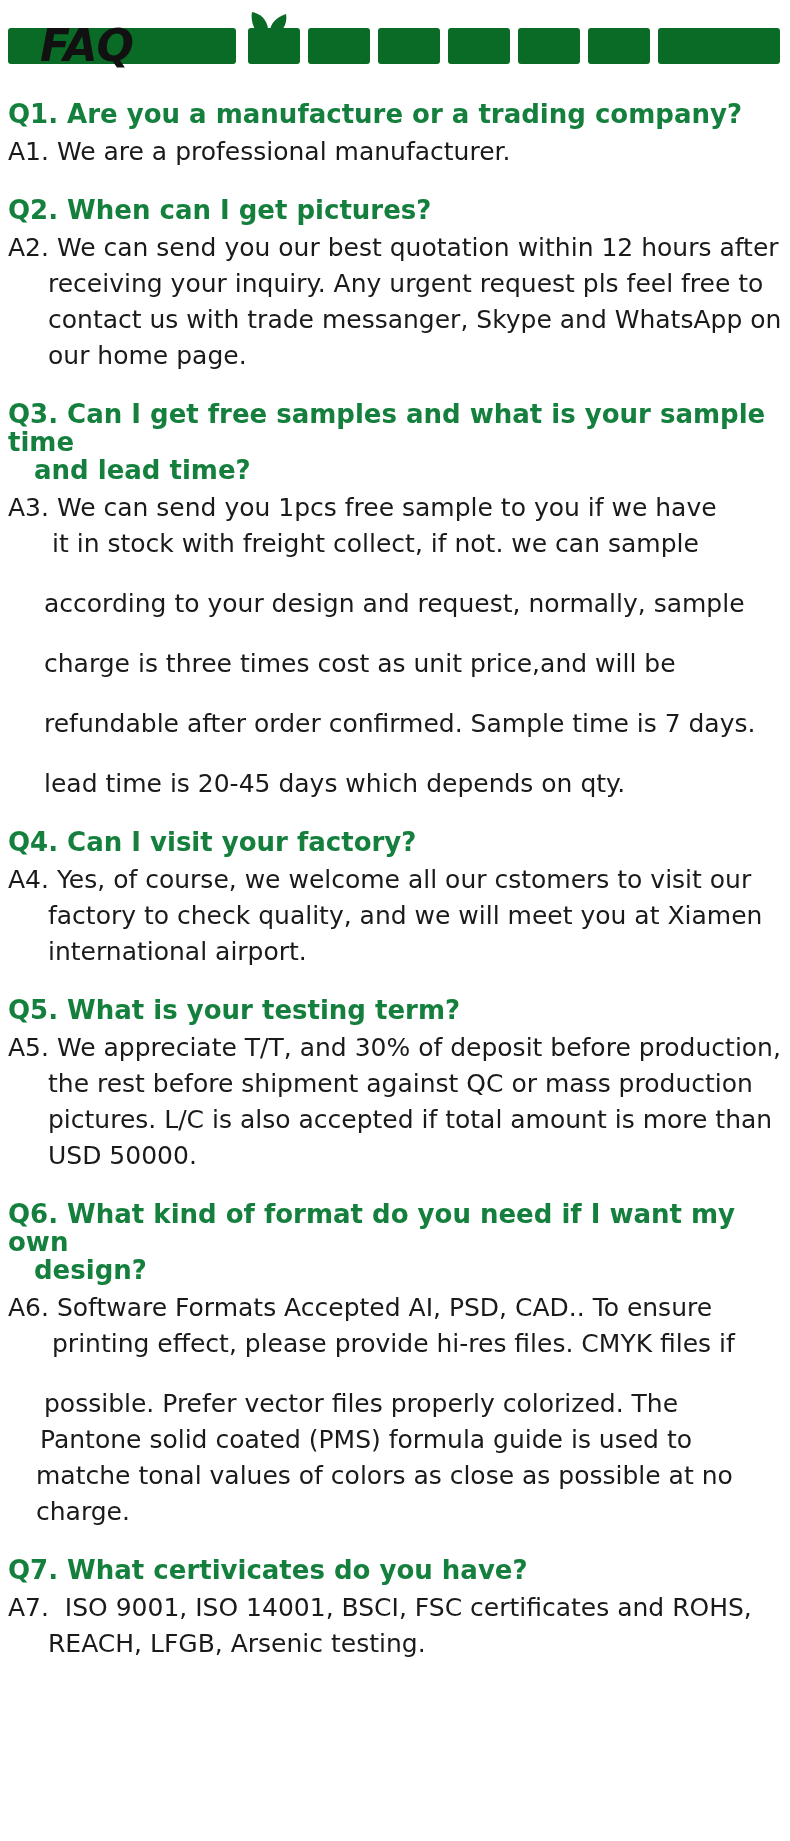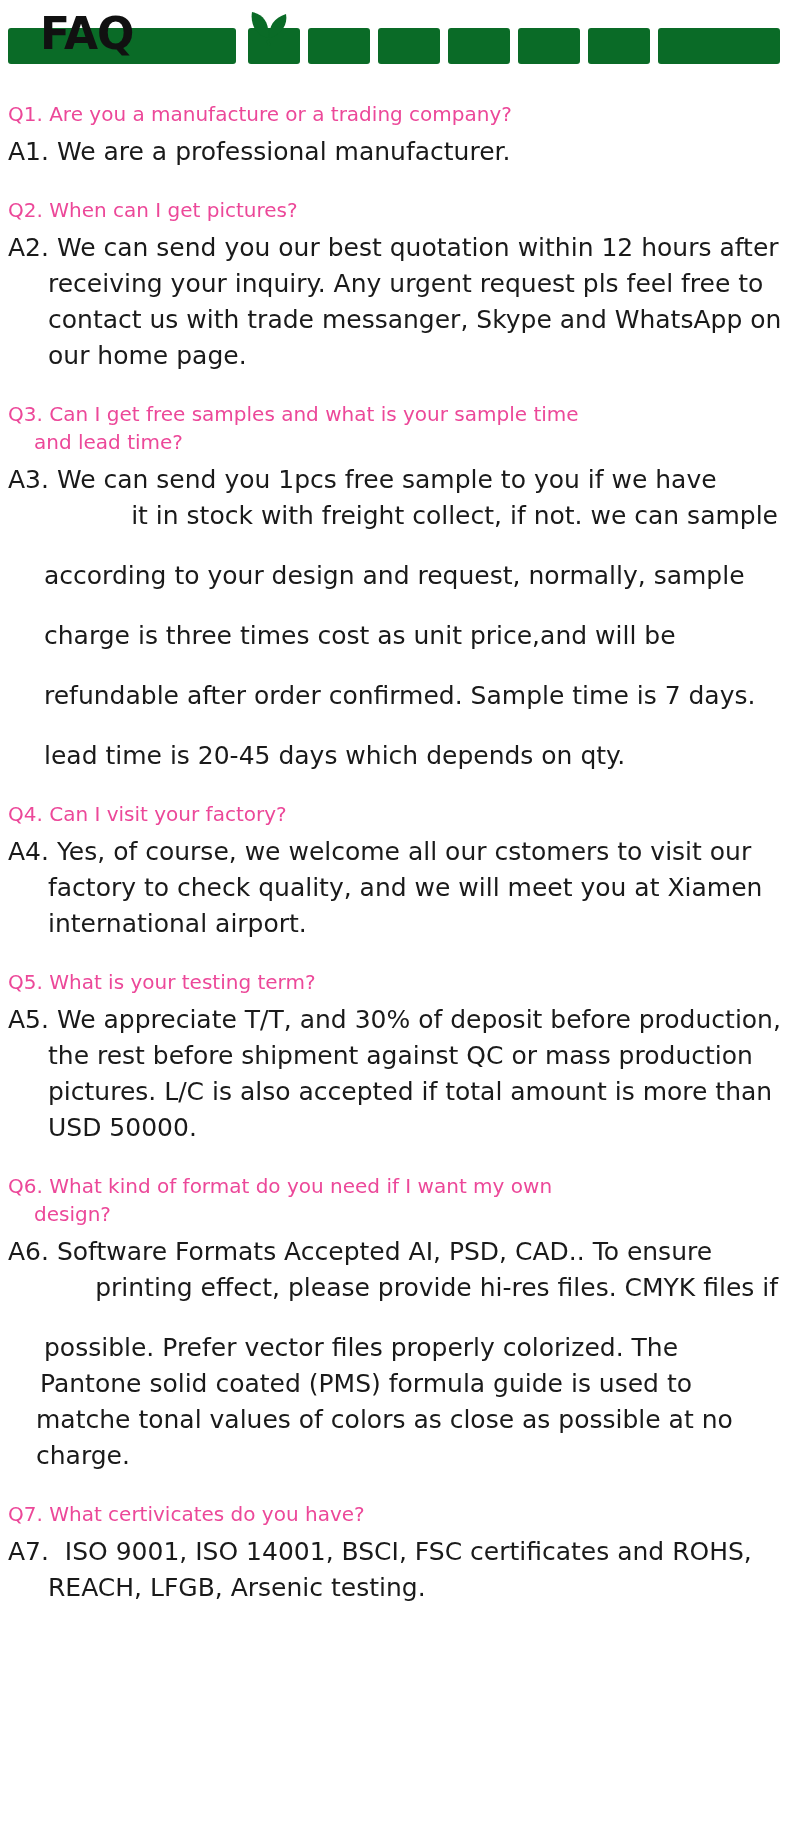--- a/index.html
+++ b/index.html
@@ -36,60 +36,61 @@
   .seg {
     position: absolute;
     top: 0;
     height: 36px;
     background: #0a6b27;
     border-radius: 3px;
   }
   .faq-title {
     position: absolute;
     left: 40px;
-    top: 0px;
+    top: 12px;
     font-size: 44px;
     font-weight: bold;
     letter-spacing: -1px;
     color: #111111;
     font-family: "DejaVu Sans", sans-serif;
     line-height: 52px;
     z-index: 5;
+    font-style: italic;
   }
 
   
   .content {
     padding: 30px 12px 0 8px;
   }
   .qa {
     margin-bottom: 26px;
   }
   .q {
-    font-size: 20px;
-    font-weight: normal;
+    font-size: 26px;
+    font-weight: bold;
     line-height: 28px;
-    color: #ec4899;
+    color: #15803d;
     margin: 0 0 6px 0;
   }
   .q .cont {
     display: block;
     padding-left: 26px;
   }
   .a {
     font-size: 25px;
     line-height: 36px;
     color: #1a1a1a;
     margin: 0;
   }
   .a .line {
     display: block;
     white-space: pre;
   }
   .a .ind1 { padding-left: 40px; }
-  .a .ind2 { padding-left: 44px; text-align: right; }
+  .a .ind2 { padding-left: 44px; }
   .a .ind3 { padding-left: 36px; margin-top: 24px; }
   .a .ind4 { padding-left: 32px; }
   .a .ind5 { padding-left: 28px; }
 </style>
 </head>
 <body>
 
 <div class="page">
 
   <div class="banner">

